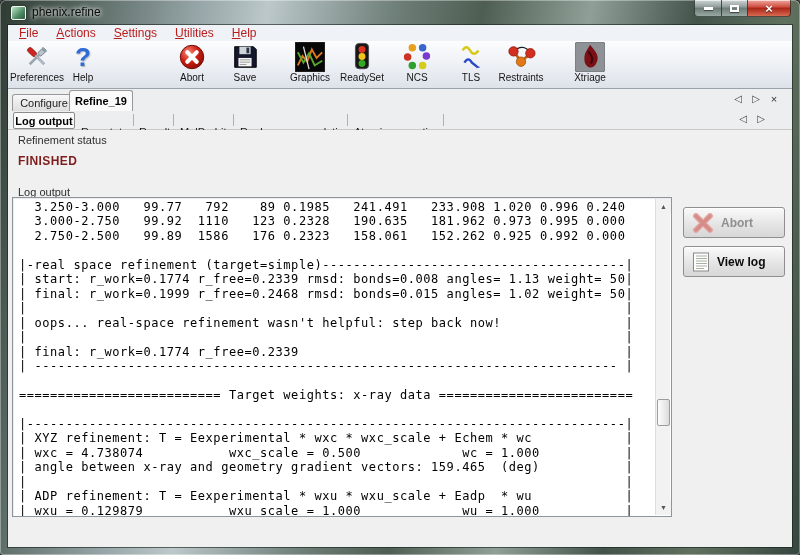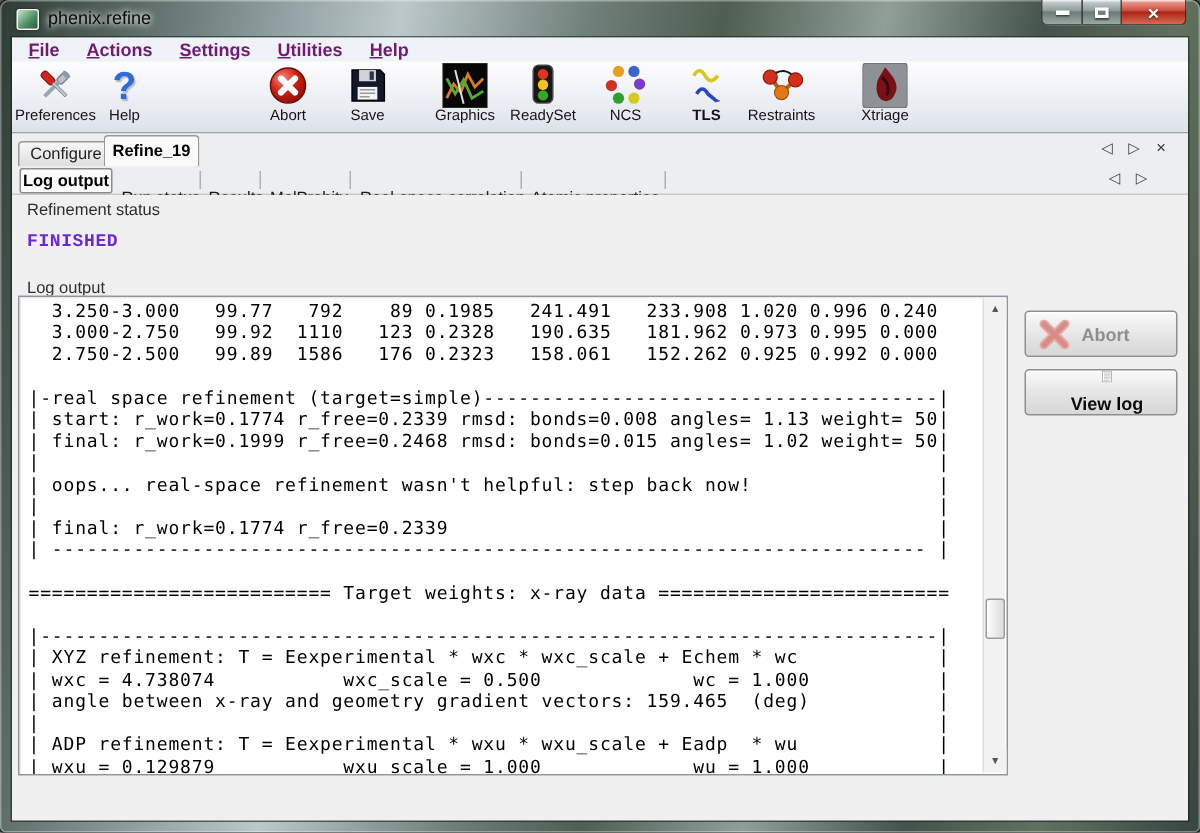--- a/index.html
+++ b/index.html
@@ -27,21 +27,21 @@
   .wbtn.close{width:43px;border-radius:0 0 4px 0;border-left:none;
     background:linear-gradient(#f0a8a0 0%,#cc4a3c 45%,#a82417 50%,#d86a50 100%);}
   .glyph-bar{width:9px;height:3px;background:#fff;box-shadow:0 1px 1px rgba(0,0,0,.5);}
   .glyph-box{width:9px;height:7px;border:2px solid #fff;box-shadow:0 1px 1px rgba(0,0,0,.5);}
   .glyph-x{font-size:13px;font-weight:bold;}
   
   #content{position:absolute;left:8px;top:25px;width:784px;height:522px;background:#f0f0f0;
     box-shadow:0 0 0 1px rgba(20,30,25,.6);overflow:hidden;}
   
   #menubar{position:absolute;left:0;top:0;width:100%;height:16px;background:#eff3f7;display:flex;align-items:center;padding-left:2px;}
-  .menu-item{display:inline-block;padding:0 9px;font-size:12px;color:#701a75;font-weight:bold;}
+  .menu-item{display:inline-block;padding:0 9px;font-size:12px;color:#b91c1c;}
   .menu-item::first-letter{text-decoration:underline;}
   
   #toolbar{position:absolute;left:0;top:16px;width:100%;height:48px;
     background:linear-gradient(#fdfdfe,#e7ebf1 70%,#dde2e9);border-bottom:1px solid #9aa3ac;}
   .tool{position:absolute;top:1px;width:64px;height:46px;text-align:center;}
   .tool .ticon{display:block;margin:0 auto;width:30px;height:30px;}
   .tool .tlabel{display:block;font-size:10px;color:#141414;margin-top:0;}
   .q-icon{font-size:26px;font-weight:bold;color:#2d6bd8;line-height:30px;text-shadow:1px 1px 1px rgba(0,0,0,.25);}
   
   #tabstrip{position:absolute;left:0;top:64px;width:100%;height:22px;background:#eceef0;}
@@ -68,21 +68,21 @@
   .sb-btn{position:absolute;left:0;width:15px;height:15px;background:#f2f2f2;color:#555;font-size:7px;text-align:center;line-height:15px;}
   .sb-thumb{position:absolute;left:1px;top:200px;width:13px;height:27px;border:1px solid #9c9c9c;border-radius:2px;
     background:linear-gradient(90deg,#fdfdfd,#dcdcdc);}
   
   .side-btn{position:absolute;left:675px;width:102px;height:31px;border:1px solid #8f8f8f;border-radius:3px;
     background:linear-gradient(#fafafa,#e3e3e3 60%,#d7d7d7);box-shadow:inset 0 1px 0 #fff;
     display:flex;align-items:center;padding-left:8px;gap:7px;}
   .side-btn .blabel{font-size:12px;font-weight:bold;}
   #btn-abort{top:77px;}
   #btn-abort .blabel{color:#8f8f8f;}
-  #btn-viewlog{top:116px;flex-direction:column;}
+  #btn-viewlog{top:116px;}
   #btn-viewlog .blabel{color:#0a0a0a;}
   
   #statusbar{position:absolute;left:0;top:505px;width:100%;height:17px;
     background:linear-gradient(#f7f7f7,#e9e9e9);border-top:1px solid #cbcbcb;font-size:11px;color:#111;}
   #idle-dot{position:absolute;left:17px;top:4px;width:9px;height:9px;border-radius:50%;
     background:radial-gradient(circle at 35% 30%,#9cb8ff,#2a4de0 60%,#1530a8);}
   #idle-text{position:absolute;left:33px;top:2px;}
   #sb-sep{position:absolute;left:523px;top:2px;width:1px;height:13px;background:#bdbdbd;box-shadow:1px 0 0 #fff;}
   #project-text{position:absolute;left:533px;top:2px;}
   #grip{position:absolute;right:2px;bottom:2px;width:10px;height:10px;
@@ -196,21 +196,21 @@
       <div class="tool" style="left:322px;">
         <svg class="ticon" viewBox="0 0 32 32">
           <rect x="9" y="1.5" width="14" height="27" rx="4" fill="#181818" stroke="#4e4e4e" stroke-width="1"></rect>
           <circle cx="16" cy="8" r="3.7" fill="#e23320"></circle>
           <circle cx="16" cy="15.5" r="3.7" fill="#f2c41c"></circle>
           <circle cx="16" cy="23" r="3.7" fill="#33aa22"></circle>
         </svg>
         <span class="tlabel">ReadySet</span>
       </div>
 
-      <div class="tool" style="left:431px;font-weight:bold;">
+      <div class="tool" style="left:431px;">
         <svg class="ticon" viewBox="0 0 32 32">
           <path d="M7 9 q4 -7 8 0 t9 0" stroke="#d8c818" fill="none" stroke-width="2.6"></path>
           <path d="M9 22 q4 -7 8 0 l5 4" stroke="#2848c8" fill="none" stroke-width="2.6"></path>
           <path d="M20 24 l6 3 l-4 1 z" fill="#2848c8"></path>
         </svg>
         <span class="tlabel">TLS</span>
       </div>
 
       <div class="tool" style="left:481px;">
         <svg class="ticon" viewBox="0 0 32 32">
@@ -254,21 +254,21 @@
       <div class="subtab" style="left:232px;">Real-space correlation</div>
       <div class="subtab-sep" style="left:339px;"></div>
       <div class="subtab" style="left:346px;">Atomic properties</div>
       <div class="subtab-sep" style="left:435px;"></div>
       <div class="strip-arrow" style="left:728px;top:2px;">◁</div>
       <div class="strip-arrow" style="left:746px;top:2px;">▷</div>
     </div>
 
     <div id="page">
       <div class="section-label" style="left:10px;top:4px;">Refinement status</div>
-      <div id="finished" style="color: #6d28d9; font-family: Liberation Mono, monospace;">FINISHED</div>
+      <div id="finished" style="color: #7f1d1d;">FINISHED</div>
       <div class="section-label" style="left:10px;top:56px;">Log output</div>
 
       <div id="logbox">
         <pre id="logpre">  3.250-3.000   99.77   792    89 0.1985   241.491   233.908 1.020 0.996 0.240
   3.000-2.750   99.92  1110   123 0.2328   190.635   181.962 0.973 0.995 0.000
   2.750-2.500   99.89  1586   176 0.2323   158.061   152.262 0.925 0.992 0.000
 
 |-real space refinement (target=simple)---------------------------------------|
 | start: r_work=0.1774 r_free=0.2339 rmsd: bonds=0.008 angles= 1.13 weight= 50|
 | final: r_work=0.1999 r_free=0.2468 rmsd: bonds=0.015 angles= 1.02 weight= 50|

